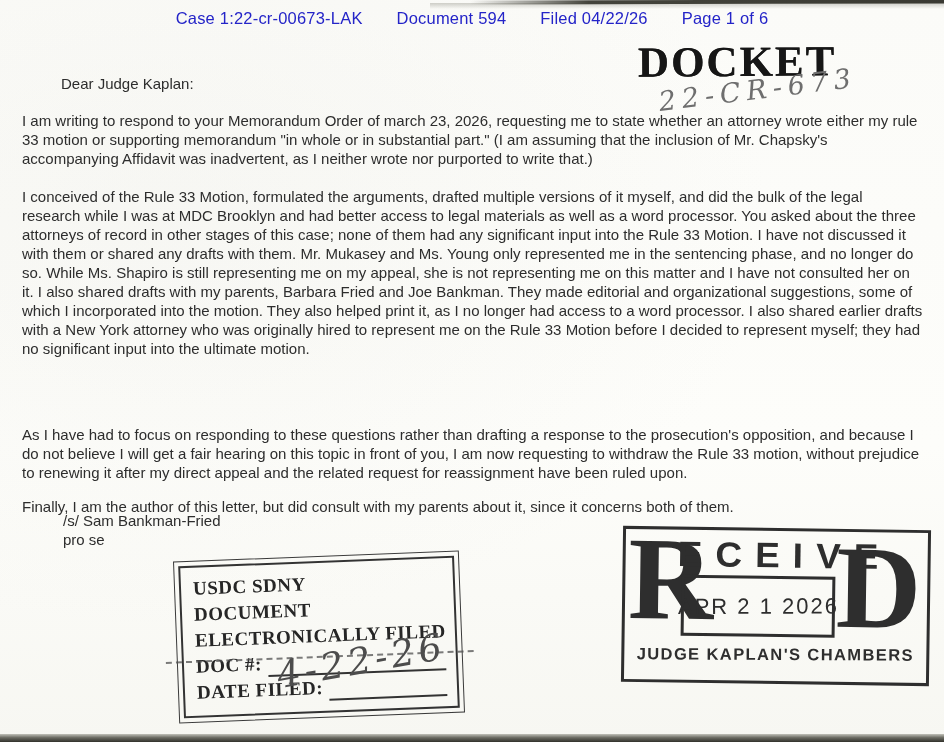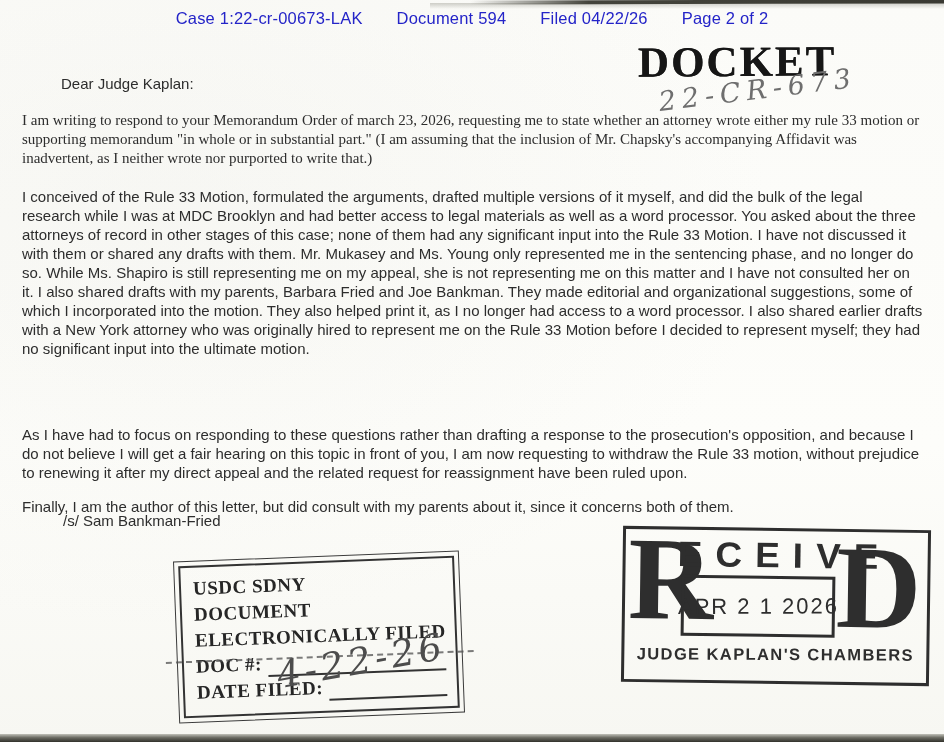--- a/index.html
+++ b/index.html
@@ -48,21 +48,21 @@
     position:absolute;left:658px;top:72px;width:230px;
     font-family:"DejaVu Serif",serif;font-style:italic;
     font-size:27px;letter-spacing:6px;color:#6e6e6e;
     transform:rotate(-7deg);
     white-space:nowrap;
   }
   
   .letter-text{color:#2d2d2d;font-size:15px;line-height:19px;margin-left:39px;}
   .salutation{position:absolute;left:22px;top:74px;}
   .para{position:absolute;left:22px;width:901px;margin:0;}
-  .p1{top:111px;font-family:Liberation Serif, serif;}
+  .p1{top:111px;}
   .p2{top:187px;}
   .p3{top:371px;}
   .p4{top:425px;}
   .p5{top:497px;}
   .signature{position:absolute;left:24px;top:512px;}
   .signature div{line-height:18.5px;}
   
   .filed-stamp{
     position:absolute;left:176px;top:556px;width:284px;height:160px;
     border:1.5px solid #3a3a3a;
@@ -130,35 +130,36 @@
 
 <div class="page">
 
   <div class="scan-top-shadow"></div>
   <div class="scan-top"></div>
 
   <div class="court-header" style="color:#2424c8;">
     <span>Case 1:22-cr-00673-LAK</span>
     <span>Document 594</span>
     <span>Filed 04/22/26</span>
-    <span>Page 2 of 2</span>
+    <span>Page 1 of 6</span>
   </div>
 
   <div class="docket">DOCKET</div>
   <div class="docket-hand">22-CR-673</div>
 
   <div class="salutation letter-text">Dear Judge Kaplan:</div>
 
   <p class="para p1 letter-text">I am writing to respond to your Memorandum Order of march 23, 2026, requesting me to state whether an attorney wrote either my rule 33 motion or supporting memorandum "in whole or in substantial part."  (I am assuming that the inclusion of Mr. Chapsky's accompanying Affidavit was inadvertent, as I neither wrote nor purported to write that.)</p>
   <p class="para p2 letter-text">I conceived of the Rule 33 Motion, formulated the arguments, drafted multiple versions of it myself, and did the bulk of the legal research while I was at MDC Brooklyn and had better access to legal materials as well as a word processor.  You asked about the three attorneys of record in other stages of this case; none of them had any significant input into the Rule 33 Motion.  I have not discussed it with them or shared any drafts with them.  Mr. Mukasey and Ms. Young only represented me in the sentencing phase, and no longer do so.  While Ms. Shapiro is still representing me on my appeal, she is not representing me on this matter and I have not consulted her on it.  I also shared drafts with my parents, Barbara Fried and Joe Bankman.  They made editorial and organizational suggestions, some of which I incorporated into the motion.  They also helped print it, as I no longer had access to a word processor.  I also shared earlier drafts with a New York attorney who was originally hired to represent me on the Rule 33 Motion before I decided to represent myself; they had no significant input into the ultimate motion.</p>
   <p class="para p4 letter-text">As I have had to focus on responding to these questions rather than drafting a response to the prosecution's opposition, and because I do not believe I will get a fair hearing on this topic in front of you, I am now requesting to withdraw the Rule 33 motion, without prejudice to renewing it after my direct appeal and the related request for reassignment have been ruled upon.</p>
   <p class="para p5 letter-text">Finally, I am the author of this letter, but did consult with my parents about it, since it concerns both of them.</p>
 
   <div class="signature letter-text">
     <div>/s/ Sam Bankman-Fried</div>
+    <div>pro se</div>
   </div>
 
   <div class="filed-stamp">
     <div class="fs-inner">
       <div class="fs-line">USDC SDNY</div>
       <div class="fs-line">DOCUMENT</div>
       <div class="fs-line">ELECTRONICALLY FILED</div>
       <div class="fs-row">
         <span class="fs-line">DOC #:</span>
         <span class="fs-underline"></span>

